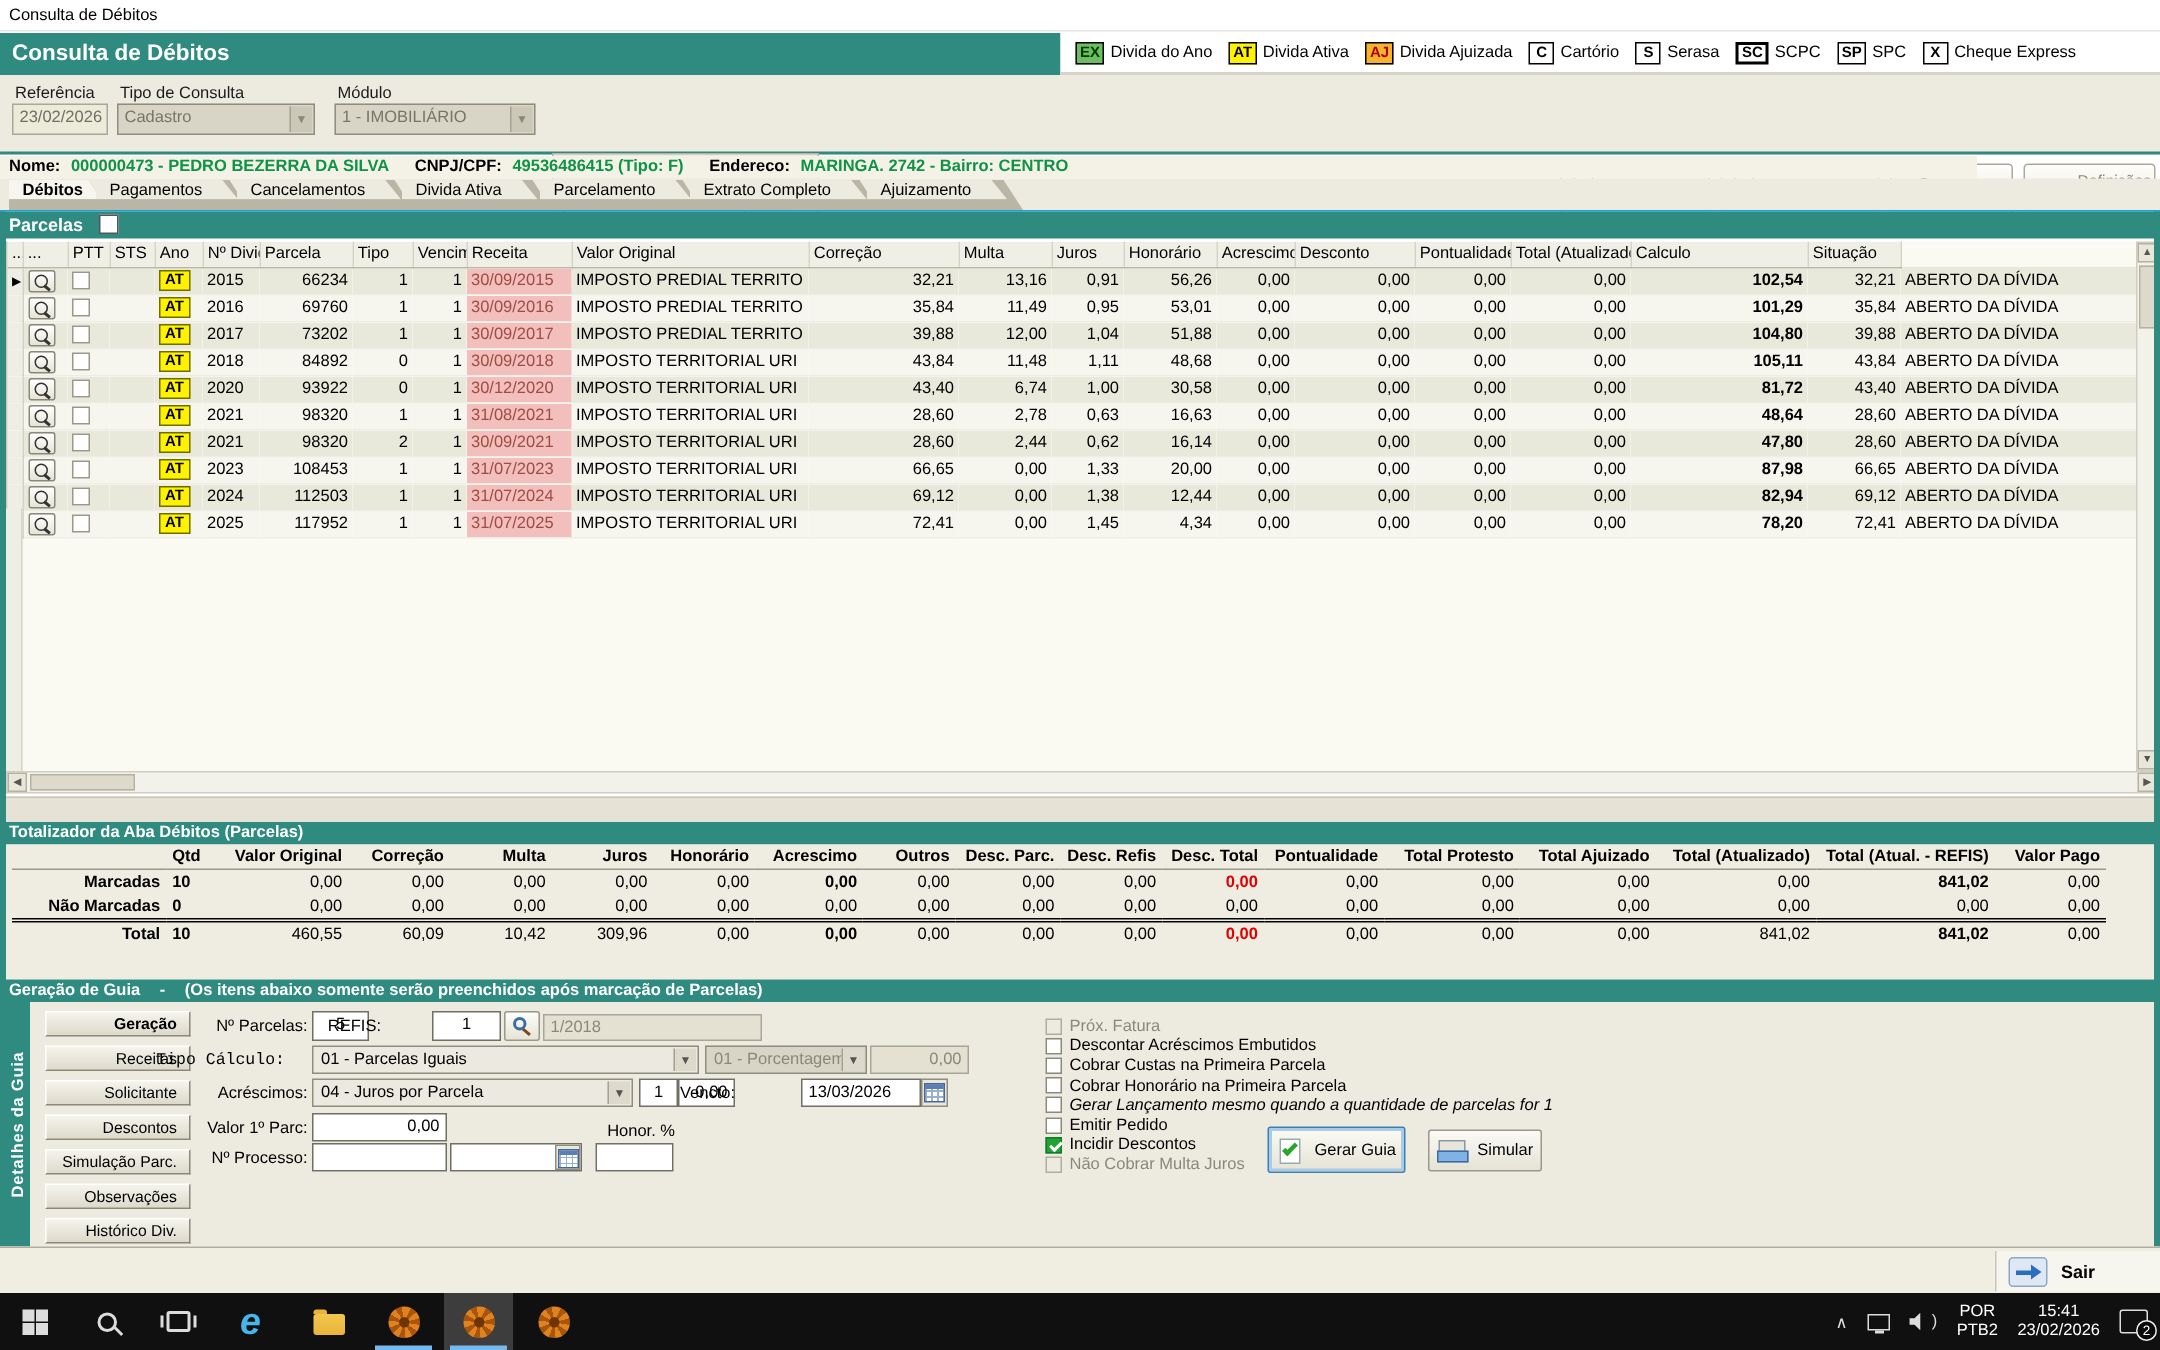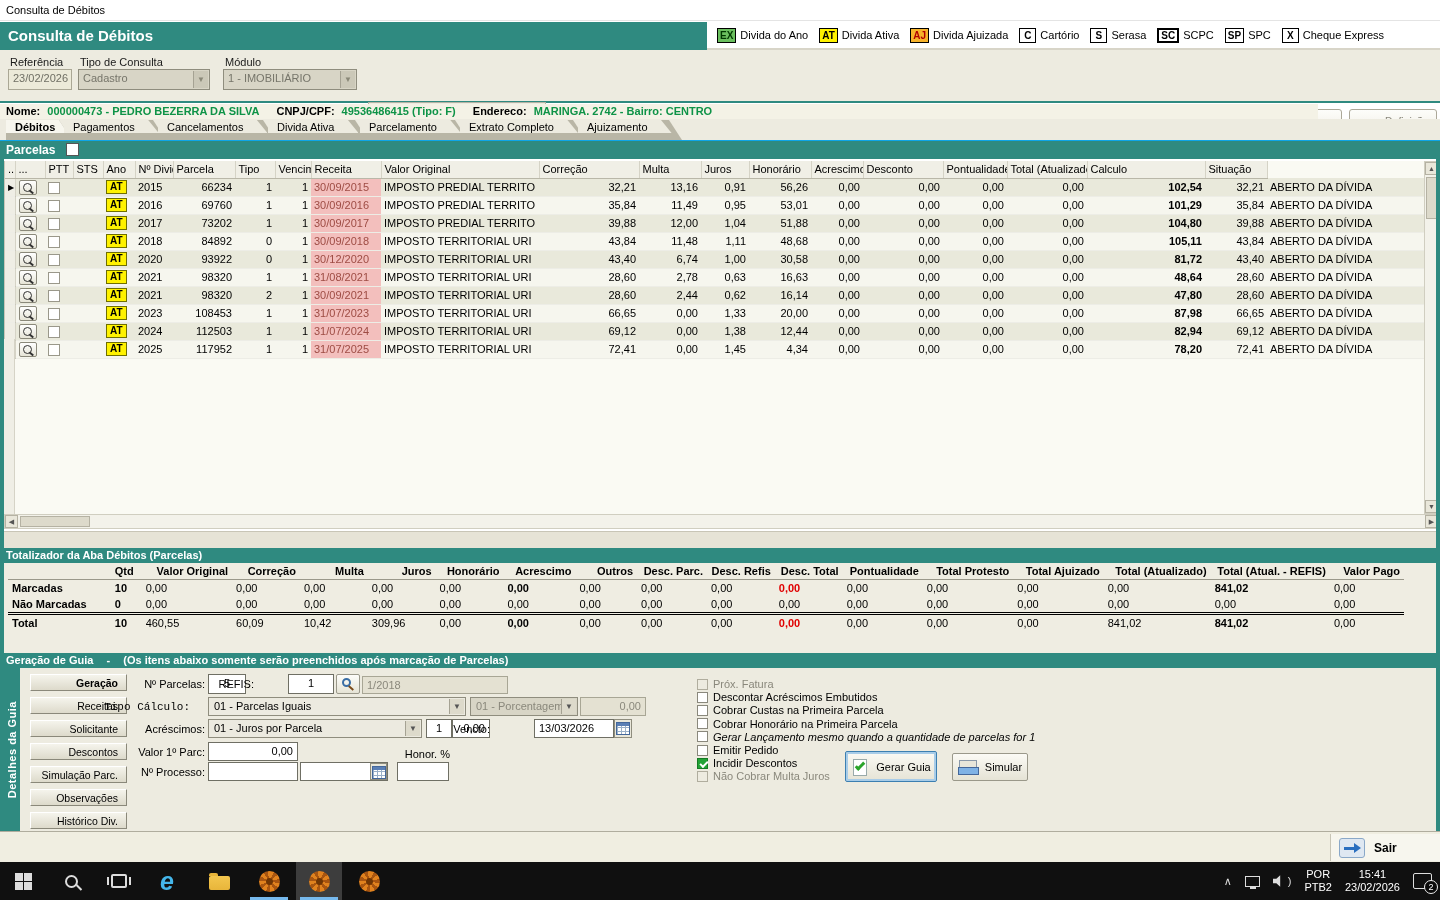--- a/index.html
+++ b/index.html
@@ -83,21 +83,21 @@
   .sthumb { position:absolute; background:#DDDACB; border:1px solid #b5b2a3; }
 
   .gapband { left:0; top:531px; width:1440px; height:17px; background:#E6E3D6; border-top:1px solid #c8c5b6; }
 
   
   .totbar { left:0; top:548px; width:1440px; height:15px; background:#2F8A80; color:#fff; font-weight:bold; padding:1px 0 0 6px; }
   .totwrap { left:0; top:563px; width:1440px; height:90px; background:#EFEDE2; }
   table.tot { border-collapse:collapse; table-layout:fixed; width:1396px; margin-left:8px; }
   table.tot th { font-weight:bold; text-align:right; padding:2px 4px; border-bottom:1px solid #9a988a; white-space:nowrap; overflow:hidden; }
   table.tot th.lft, table.tot td.lft { text-align:left; }
-  table.tot td { padding:2px 4px; white-space:nowrap; overflow:hidden; }
+  table.tot td { padding:2px 4px; text-align:right; white-space:nowrap; overflow:hidden; }
   table.tot td.rowlabel { font-weight:bold; }
   table.tot tr.totalrow td { border-top:3px double #000; }
   .c-red { color:#E00000; font-weight:bold; }
   .c-bold { font-weight:bold; }
 
   
   .guiabar { left:0; top:653px; width:1440px; height:15px; background:#2F8A80; color:#fff; font-weight:bold; padding:1px 0 0 6px; }
   .guiapanel { left:0; top:668px; width:1440px; height:163px; background:#EDEBE0; }
   .vtab { position:absolute; left:4px; top:0; width:16px; height:163px; background:#2F8A80; color:#fff; font-weight:bold; display:flex; align-items:center; justify-content:center; }
   .vtab span { writing-mode:vertical-rl; transform:rotate(180deg); font-size:11px; letter-spacing:.5px; }
@@ -741,21 +741,21 @@
   <div class="gcombo" style="left:208px;top:29px;width:258px;height:19px;">
     <span>01 - Parcelas Iguais</span><span class="arr">▼</span>
   </div>
   <div class="gcombo dis" style="left:470px;top:29px;width:108px;height:19px;">
     <span>01 - Porcentagem</span><span class="arr">▼</span>
   </div>
   <div class="ginp dis rgt" style="left:580px;top:29px;width:66px;height:19px;">0,00</div>
 
   <span class="glabel" style="left:105px;top:55px;">Acréscimos:</span>
   <div class="gcombo" style="left:208px;top:51px;width:214px;height:19px;">
-    <span>01 - Juros por Parcela</span><span class="arr">▼</span>
+    <span>04 - Juros por Parcela</span><span class="arr">▼</span>
   </div>
   <div class="ginp ctr" style="left:426px;top:51px;width:26px;height:19px;">1</div>
   <div class="ginp rgt" style="left:452px;top:51px;width:38px;height:19px;">0,00</div>
   <span class="glabel" style="left:446px;top:55px;width:44px;">Vencto:</span>
   <div class="ginp" style="left:534px;top:51px;width:80px;height:19px;">13/03/2026</div>
   <div class="calbtn" style="left:614px;top:51px;">
       <span class="icon-cal"></span>
     </div>
 
   <span class="glabel" style="left:105px;top:78px;">Valor 1º Parc:</span>

